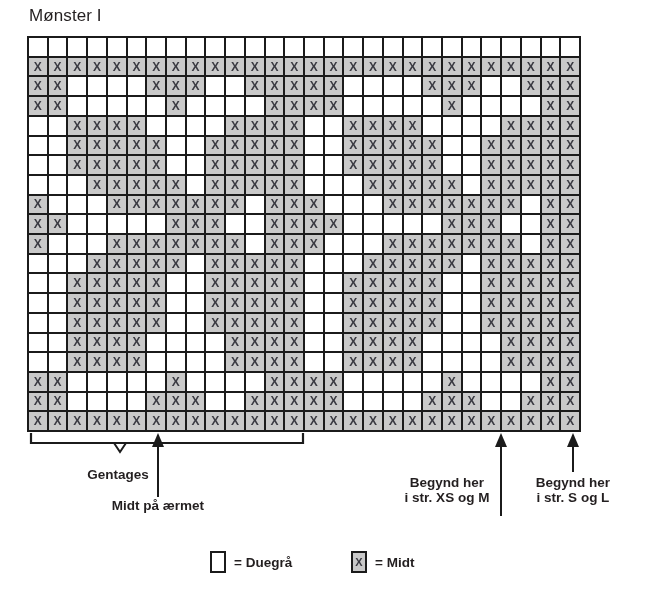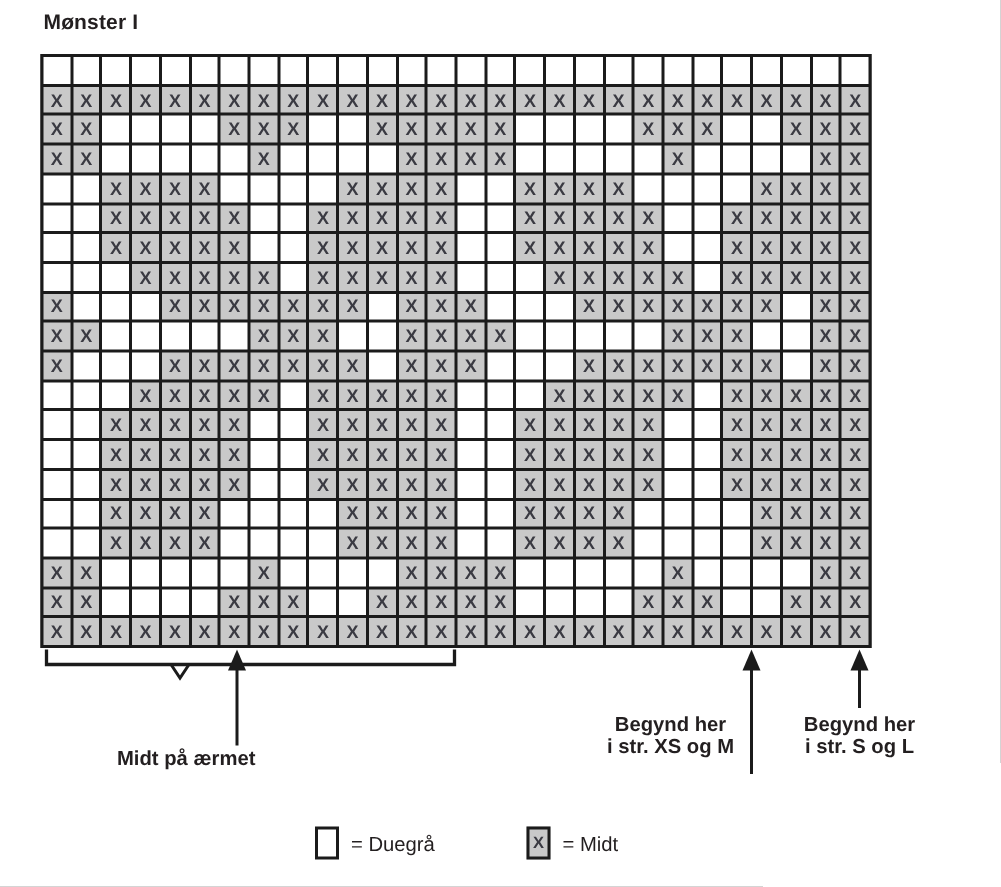--- a/index.html
+++ b/index.html
@@ -1,50 +1,50 @@
 <!DOCTYPE html>
 <html><head>
 <meta charset="utf-8">
 <style>
   * { margin:0; padding:0; box-sizing:border-box; }
   html,body { width:667px; height:591px; background:#ffffff; overflow:hidden;
     font-family:"Liberation Sans", sans-serif; color:#231f20; }
   .page { position:relative; width:667px; height:591px; background:#fff; }
 
-  .title { position:absolute; left:29px; top:6px; font-size:14px; font-weight:bold;
+  .title { position:absolute; left:29px; top:6px; font-size:17px; font-weight:normal;
     letter-spacing:.1px; }
 
   
   .grid { position:absolute; left:27px; top:36px; width:554px; height:396px;
     background:#1b1b1b; border:1px solid #1b1b1b;
     display:grid; grid-template-columns:repeat(28,1fr); grid-template-rows:repeat(20,1fr);
     gap:2px; padding:1px; }
   .cell { background:#ffffff; display:flex; align-items:center; justify-content:center;
     font-size:12px; font-weight:bold; color:#3a3a42; line-height:1; }
   .cell.on { background:#c9c9c9; }
 
   
   .anno-svg { position:absolute; left:0; top:0; width:667px; height:591px; }
 
   .label { position:absolute; font-weight:bold; font-size:13.5px; line-height:15px; }
   .lbl-gentages { left:62px; top:467px; width:112px; text-align:center; }
-  .lbl-midt { left:78px; top:498px; width:160px; text-align:left; }
+  .lbl-midt { left:78px; top:498px; width:160px; text-align:center; }
   .lbl-start1 { left:398px; top:475px; width:98px; text-align:center; }
   .lbl-start2 { left:524px; top:475px; width:98px; text-align:center; }
 
   
   .legend { position:absolute; left:0; top:551px; width:667px; height:30px; }
   .legend-item { position:absolute; display:flex; align-items:center; }
   .legend-item.first { left:210px; top:0; }
   .legend-item.second { left:351px; top:0; }
   .swatch { width:16px; height:22px; border:2.5px solid #1b1b1b; display:flex;
     align-items:center; justify-content:center; font-size:11px; font-weight:bold; color:#3a3a42; }
   .swatch.white { background:#ffffff; }
   .swatch.beige { background:#c9c9c9; }
-  .legend-text { margin-left:8px; font-size:13.5px; font-weight:normal; }
+  .legend-text { margin-left:8px; font-size:13.5px; font-weight:bold; }
 </style>
 </head>
 <body>
 
 <div class="page">
 
   <div class="title">Mønster I</div>
 
   <div class="grid">
       <div class="cell"></div>
@@ -617,20 +617,21 @@
     <line x1="158" y1="497" x2="158" y2="440"></line>
     <path d="M158,433 L152,447 L164,447 Z" fill="#1b1b1b" stroke="none"></path>
 
     <line x1="501" y1="516" x2="501" y2="440"></line>
     <path d="M501,433 L495,447 L507,447 Z" fill="#1b1b1b" stroke="none"></path>
 
     <line x1="573" y1="472" x2="573" y2="440"></line>
     <path d="M573,433 L567,447 L579,447 Z" fill="#1b1b1b" stroke="none"></path>
   </svg>
 
+  <div class="label lbl-gentages">Gentages</div>
   <div class="label lbl-midt">Midt på ærmet</div>
 
   <div class="label lbl-start1">
     <div>Begynd her</div>
     <div>i str. XS og M</div>
   </div>
   <div class="label lbl-start2">
     <div>Begynd her</div>
     <div>i str. S og L</div>
   </div>

